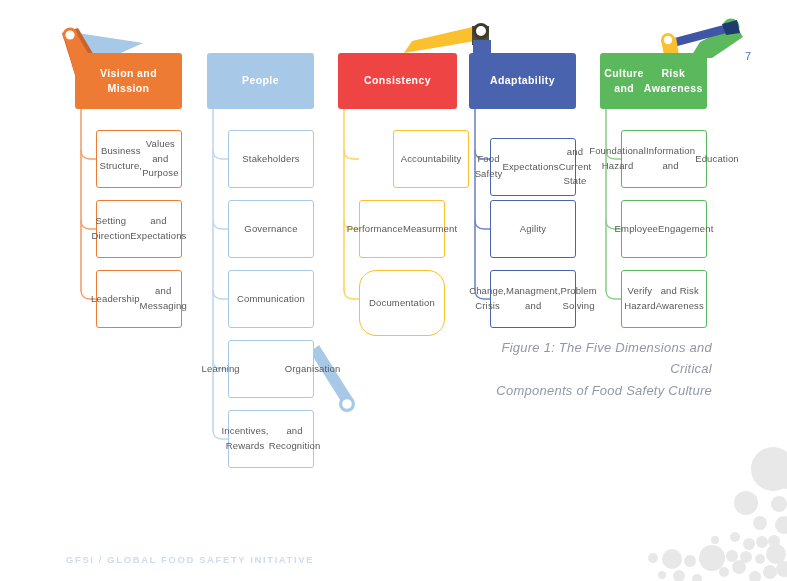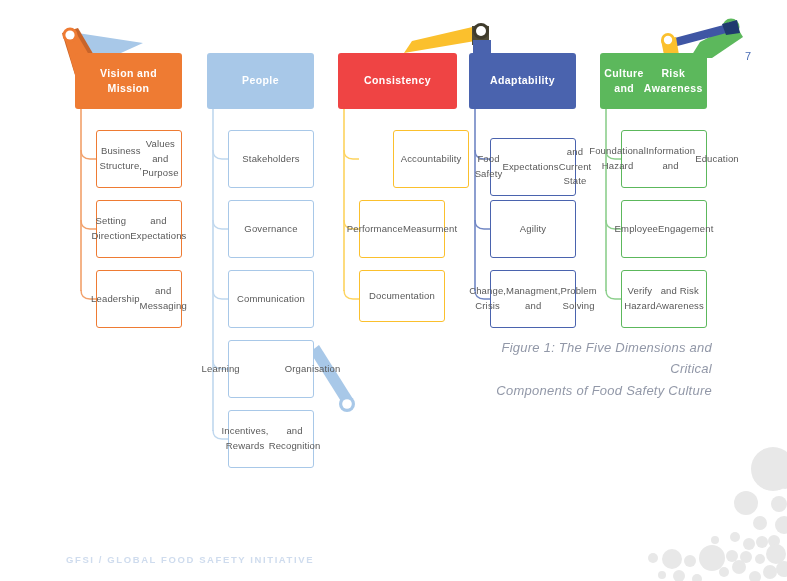--- a/index.html
+++ b/index.html
@@ -250,21 +250,21 @@
           <span>Consistency</span>
         </div>
         <div class="boxes" style="height: 198px;">
           <div class="node-box" style="left: 21px; top: 0px; width: 76px; height: 58px; border-color: rgb(251, 192, 45); margin-left: 34px;">
             <span>Accountability</span>
           </div>
           <div class="node-box" style="left: 21px; top: 70px; width: 86px; height: 58px; border-color: rgb(251, 192, 45);">
             <span>Performance</span>
             <span>Measurment</span>
           </div>
-          <div class="node-box" style="left: 21px; top: 140px; width: 86px; height: 52px; border-color: rgb(251, 192, 45);">
+          <div class="node-box" style="left: 21px; top: 140px; width: 86px; height: 66px; border-color: rgb(251, 192, 45); border-radius: 17px;">
             <span>Documentation</span>
           </div>
         </div>
       </div>
       <div class="column" style="left: 469px; width: 107px;">
         <div class="col-header" style="background: rgb(74, 99, 174); width: 107px;">
           <span>Adaptability</span>
         </div>
         <div class="boxes" style="height: 198px;">
           <div class="node-box" style="left: 21px; top: 8px; width: 86px; height: 58px; border-color: rgb(74, 99, 174);">

